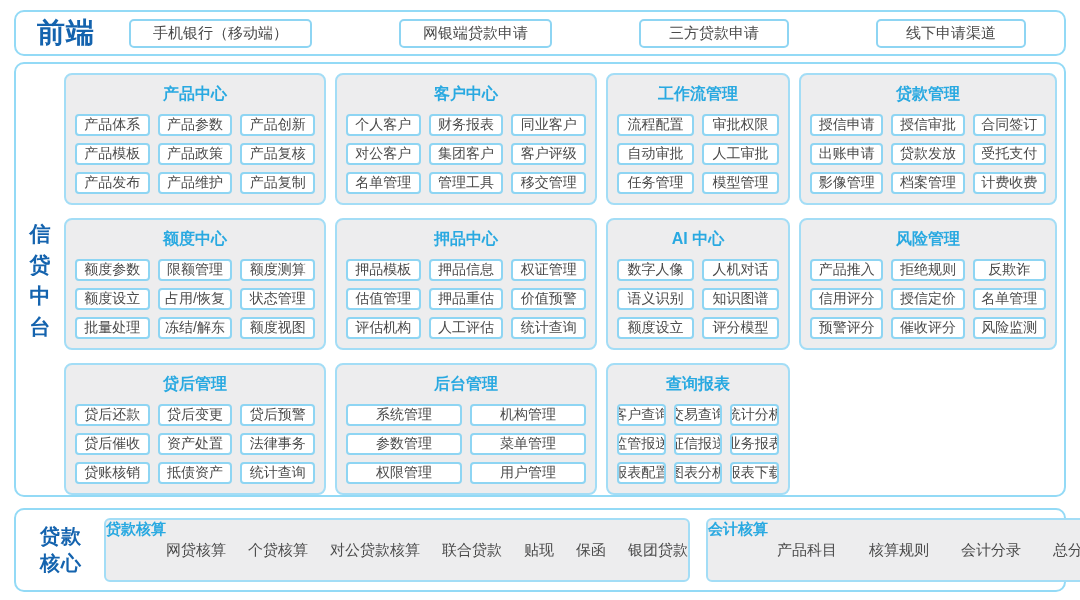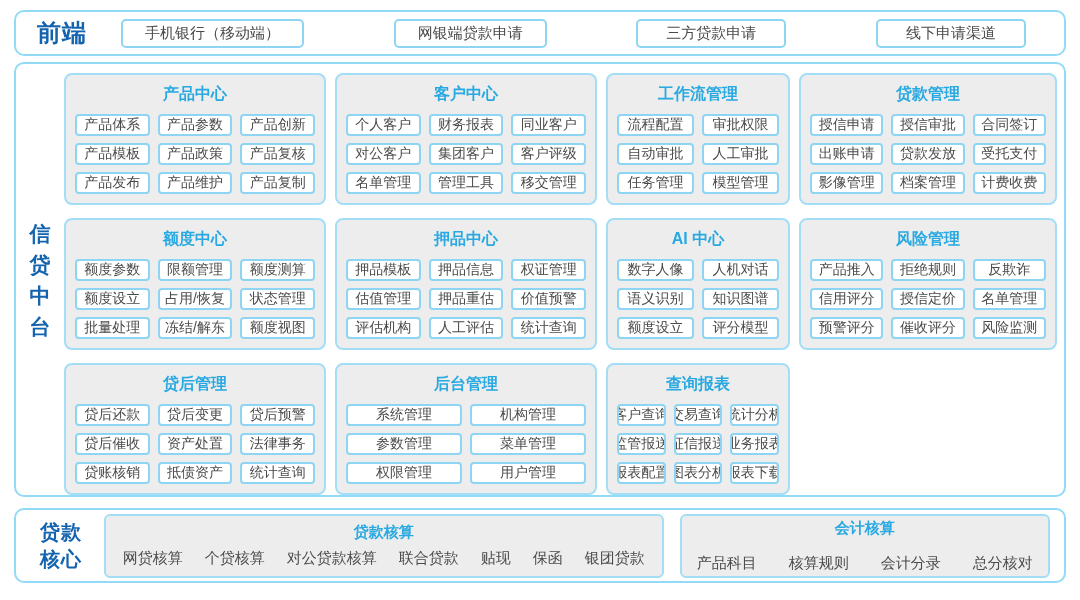--- a/index.html
+++ b/index.html
@@ -14,26 +14,26 @@
   .band {
     position: absolute;
     left: 14px;
     width: 1052px;
     background: #ffffff;
     border: 2px solid #93daf6;
     border-radius: 10px;
   }
   .band-top    { top: 10px;  height: 46px;  display: flex; align-items: center; }
   .band-middle { top: 62px;  height: 435px; }
-  .band-bottom { top: 508px; height: 75px;  display: flex; align-items: center; }
+  .band-bottom { top: 508px; height: 84px;  display: flex; align-items: center; }
 
   .band-label {
     color: #1463ae;
     font-weight: bold;
-    font-size: 24px;
+    font-size: 28px;
     letter-spacing: 1px;
   }
   .band-top .band-label { margin-left: 21px; flex: 0 0 auto; }
 
   
   .channels {
     flex: 1;
     display: flex;
     justify-content: space-between;
     align-items: center;
@@ -127,21 +127,21 @@
     margin-left: 22px;
     margin-right: 14px;
     align-items: center;
   }
   .group {
     height: 64px;
     background: #ededee;
     border: 2px solid #a3ddf6;
     border-radius: 6px;
     display: flex;
-    flex-direction: column;
+    flex-direction: row;
     justify-content: center;
   }
   .group-loan { flex: 564; }
   .group-acct { flex: 372; gap: 9px; }
   .group-title {
     text-align: center;
     color: #29a9e1;
     font-weight: bold;
     font-size: 15px;
     margin-bottom: 7px;

